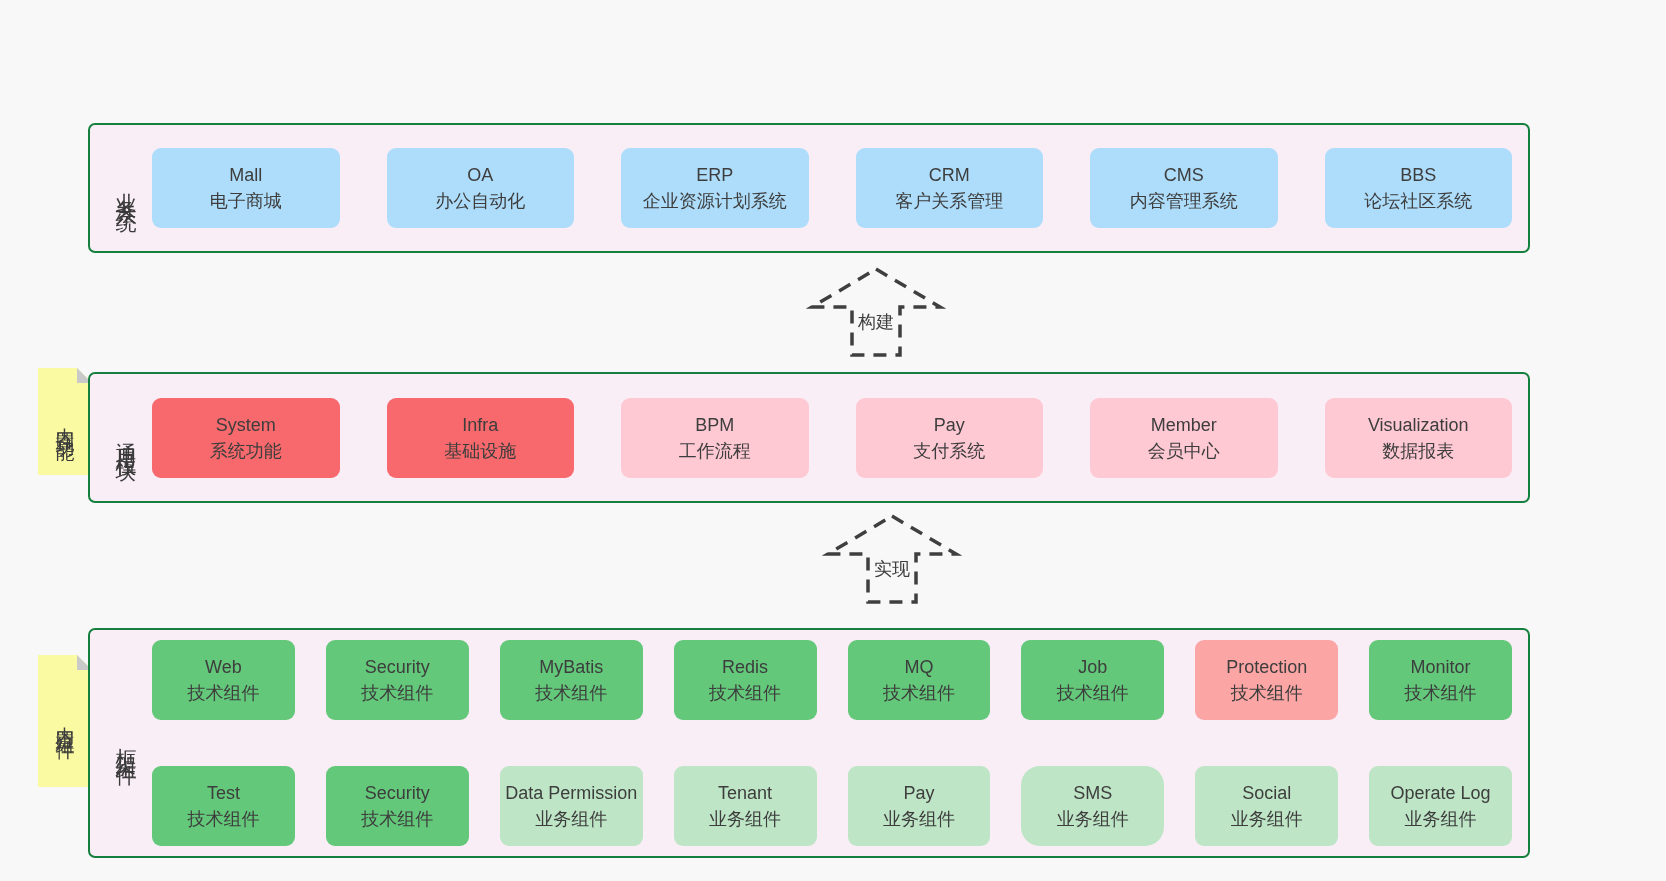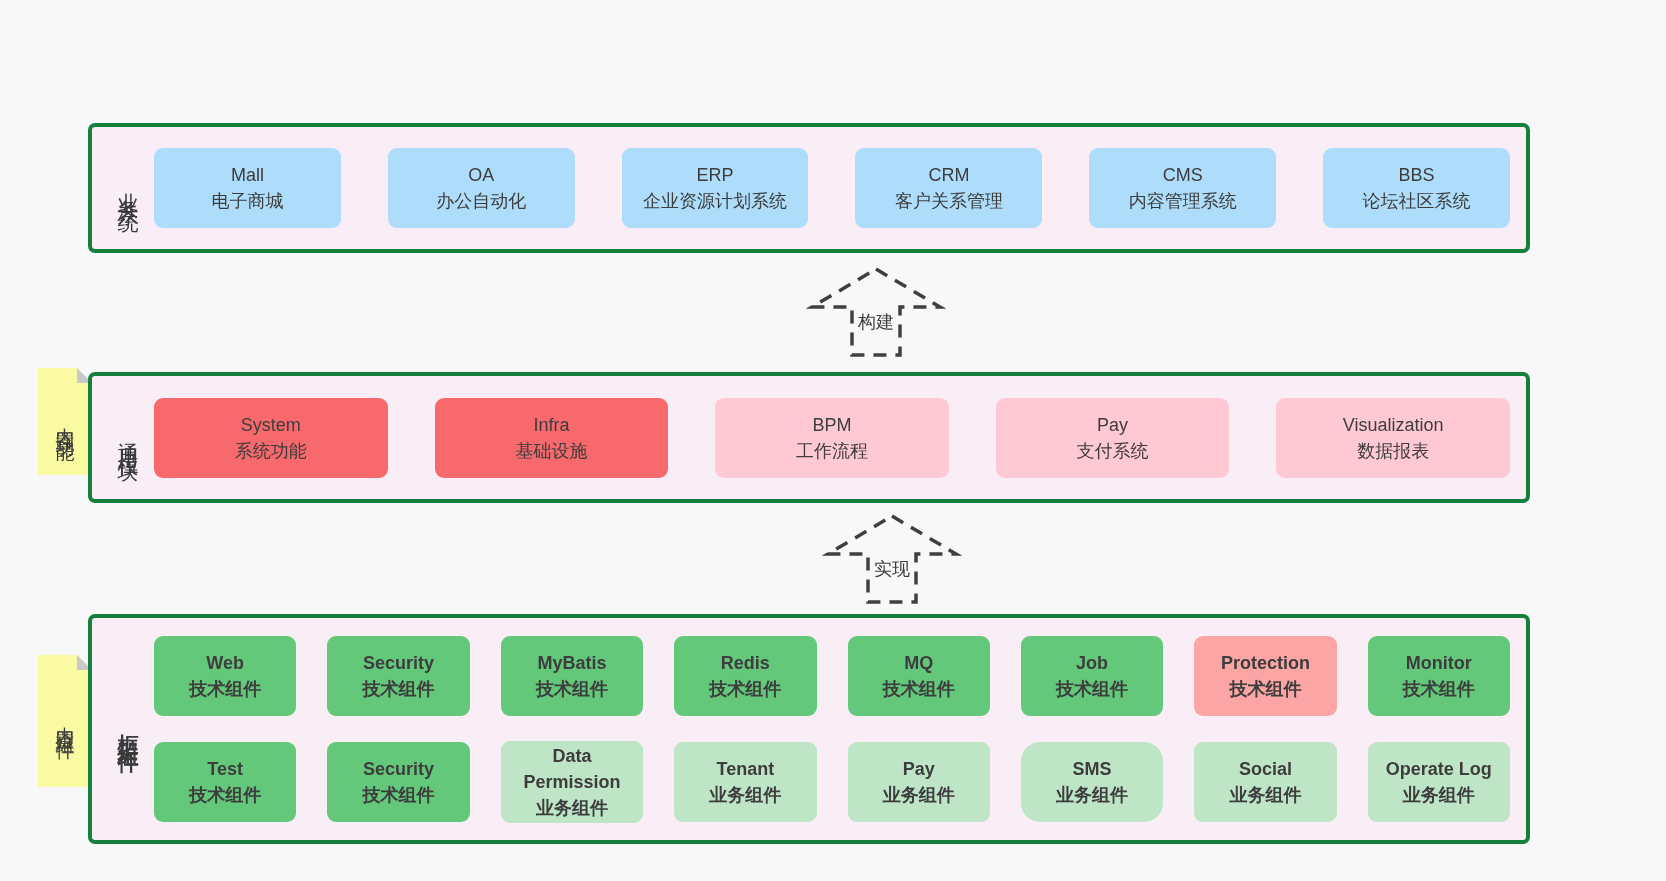--- a/index.html
+++ b/index.html
@@ -1,26 +1,26 @@
 <!DOCTYPE html>
 <html><head>
 <meta charset="utf-8">
 <style>
   html,body{margin:0;padding:0;background:#f8f8f8;}
   body{font-family:"Liberation Sans","DejaVu Sans",sans-serif;}
   .canvas{position:relative;width:1666px;height:881px;background:#f8f8f8;overflow:hidden;color:#3d3d3d;}
 
   .container{
     position:absolute;left:88px;width:1442px;box-sizing:border-box;
-    background:#f9edf6;border:4px solid #15803d;border-radius:7px;
-    display:flex;align-items:center;z-index:2;
+    background:#f9edf6;border:2px solid #15803d;border-radius:7px;
+    display:flex;z-index:2;
   }
   .layer1{top:123px;height:130px;}
   .layer2{top:372px;height:131px;}
-  .layer3{top:614px;height:230px;font-weight:bold;}
+  .layer3{top:628px;height:230px;}
 
   .vlabel{
     writing-mode:vertical-rl;text-orientation:upright;
     font-size:21px;letter-spacing:6px;color:#3a3a3a;
     margin-left:14px;flex:0 0 36px;text-align:center;
   }
 
   .boxes{flex:1;display:flex;gap:47px;padding:0 16px 0 12px;align-items:center;}
   .rows{flex:1;display:flex;flex-direction:column;gap:25px;padding:0 16px 0 12px;}
   .rows .boxes{padding:0;gap:31px;}
@@ -113,20 +113,24 @@
         </div>
         <div class="box" style="background: rgb(255, 201, 212);">
           <div>BPM</div>
           <div>工作流程</div>
         </div>
         <div class="box" style="background: rgb(255, 201, 212);">
           <div>Pay</div>
           <div>支付系统</div>
         </div>
         <div class="box" style="background: rgb(255, 201, 212);">
+          <div>Member</div>
+          <div>会员中心</div>
+        </div>
+        <div class="box" style="background: rgb(255, 201, 212);">
           <div>Visualization</div>
           <div>数据报表</div>
         </div>
       </div>
   </section>
 
   <div class="arrow arrow2">
     <svg viewBox="0 0 140 92">
       <path d="M70 3 L134 41 L94 41 L94 89 L46 89 L46 41 L6 41 Z"></path>
     </svg>

